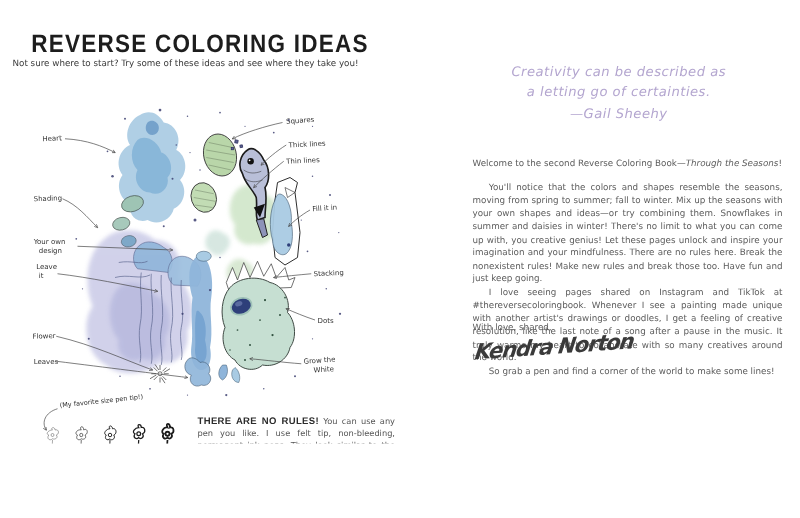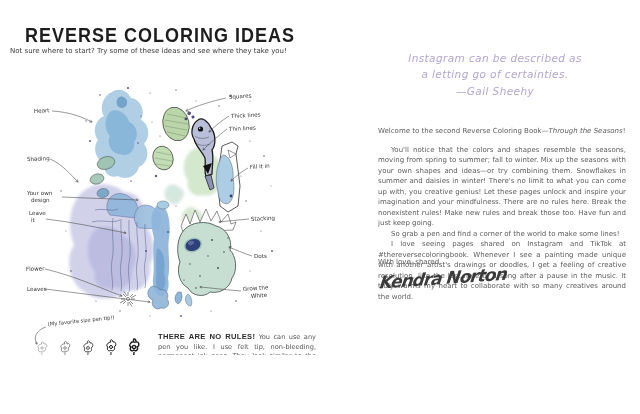--- a/index.html
+++ b/index.html
@@ -285,29 +285,29 @@
         <text x="104" y="389" font-size="5.2" font-weight="bold">.5MM</text>
         <text x="127" y="389" font-size="5.4" font-weight="bold">.8MM</text>
       </g>
     </svg>
 
     <div class="rules-block"><span class="rules-heading">THERE ARE NO RULES!</span><span> You can use any pen you like. I use felt tip, non-bleeding, permanent ink pens. They look similar to the one depicted on the cover. They come in a variety of sizes and colors. Experiment with a few to see what you love best!</span></div>
   </div>
 
   <div class="page" id="page-right">
     <div class="quote">
-      <span>Instagram can be described as</span><br>
+      <span>Creativity can be described as</span><br>
       <span>a letting go of certainties.</span>
       <span class="quote-attr">—Gail Sheehy</span>
     </div>
 
     <div class="letter">
       <p><span>Welcome to the second Reverse Coloring Book—</span><i>Through the Seasons</i><span>!</span></p>
       <p class="indent gap">You'll notice that the colors and shapes resemble the seasons, moving from spring to summer; fall to winter. Mix up the seasons with your own shapes and ideas—or try combining them. Snowflakes in summer and daisies in winter! There's no limit to what you can come up with, you creative genius! Let these pages unlock and inspire your imagination and your mindfulness. There are no rules here. Break the nonexistent rules! Make new rules and break those too. Have fun and just keep going.</p>
+      <p class="indent">I love seeing pages shared on Instagram and TikTok at #thereversecoloringbook. Whenever I see a painting made unique with another artist's drawings or doodles, I get a feeling of creative resolution, like the last note of a song after a pause in the music. It truly warms my heart to collaborate with so many creatives around the world.</p>
       <p class="indent">So grab a pen and find a corner of the world to make some lines!</p>
-      <p class="indent">I love seeing pages shared on Instagram and TikTok at #thereversecoloringbook. Whenever I see a painting made unique with another artist's drawings or doodles, I get a feeling of creative resolution, like the last note of a song after a pause in the music. It truly warms my heart to collaborate with so many creatives around the world.</p>
     </div>
 
     <div class="closing">With love, shared,</div>
     <div class="signature">Kendra Norton</div>
   </div>
 
 </div>
 
 </body></html>

